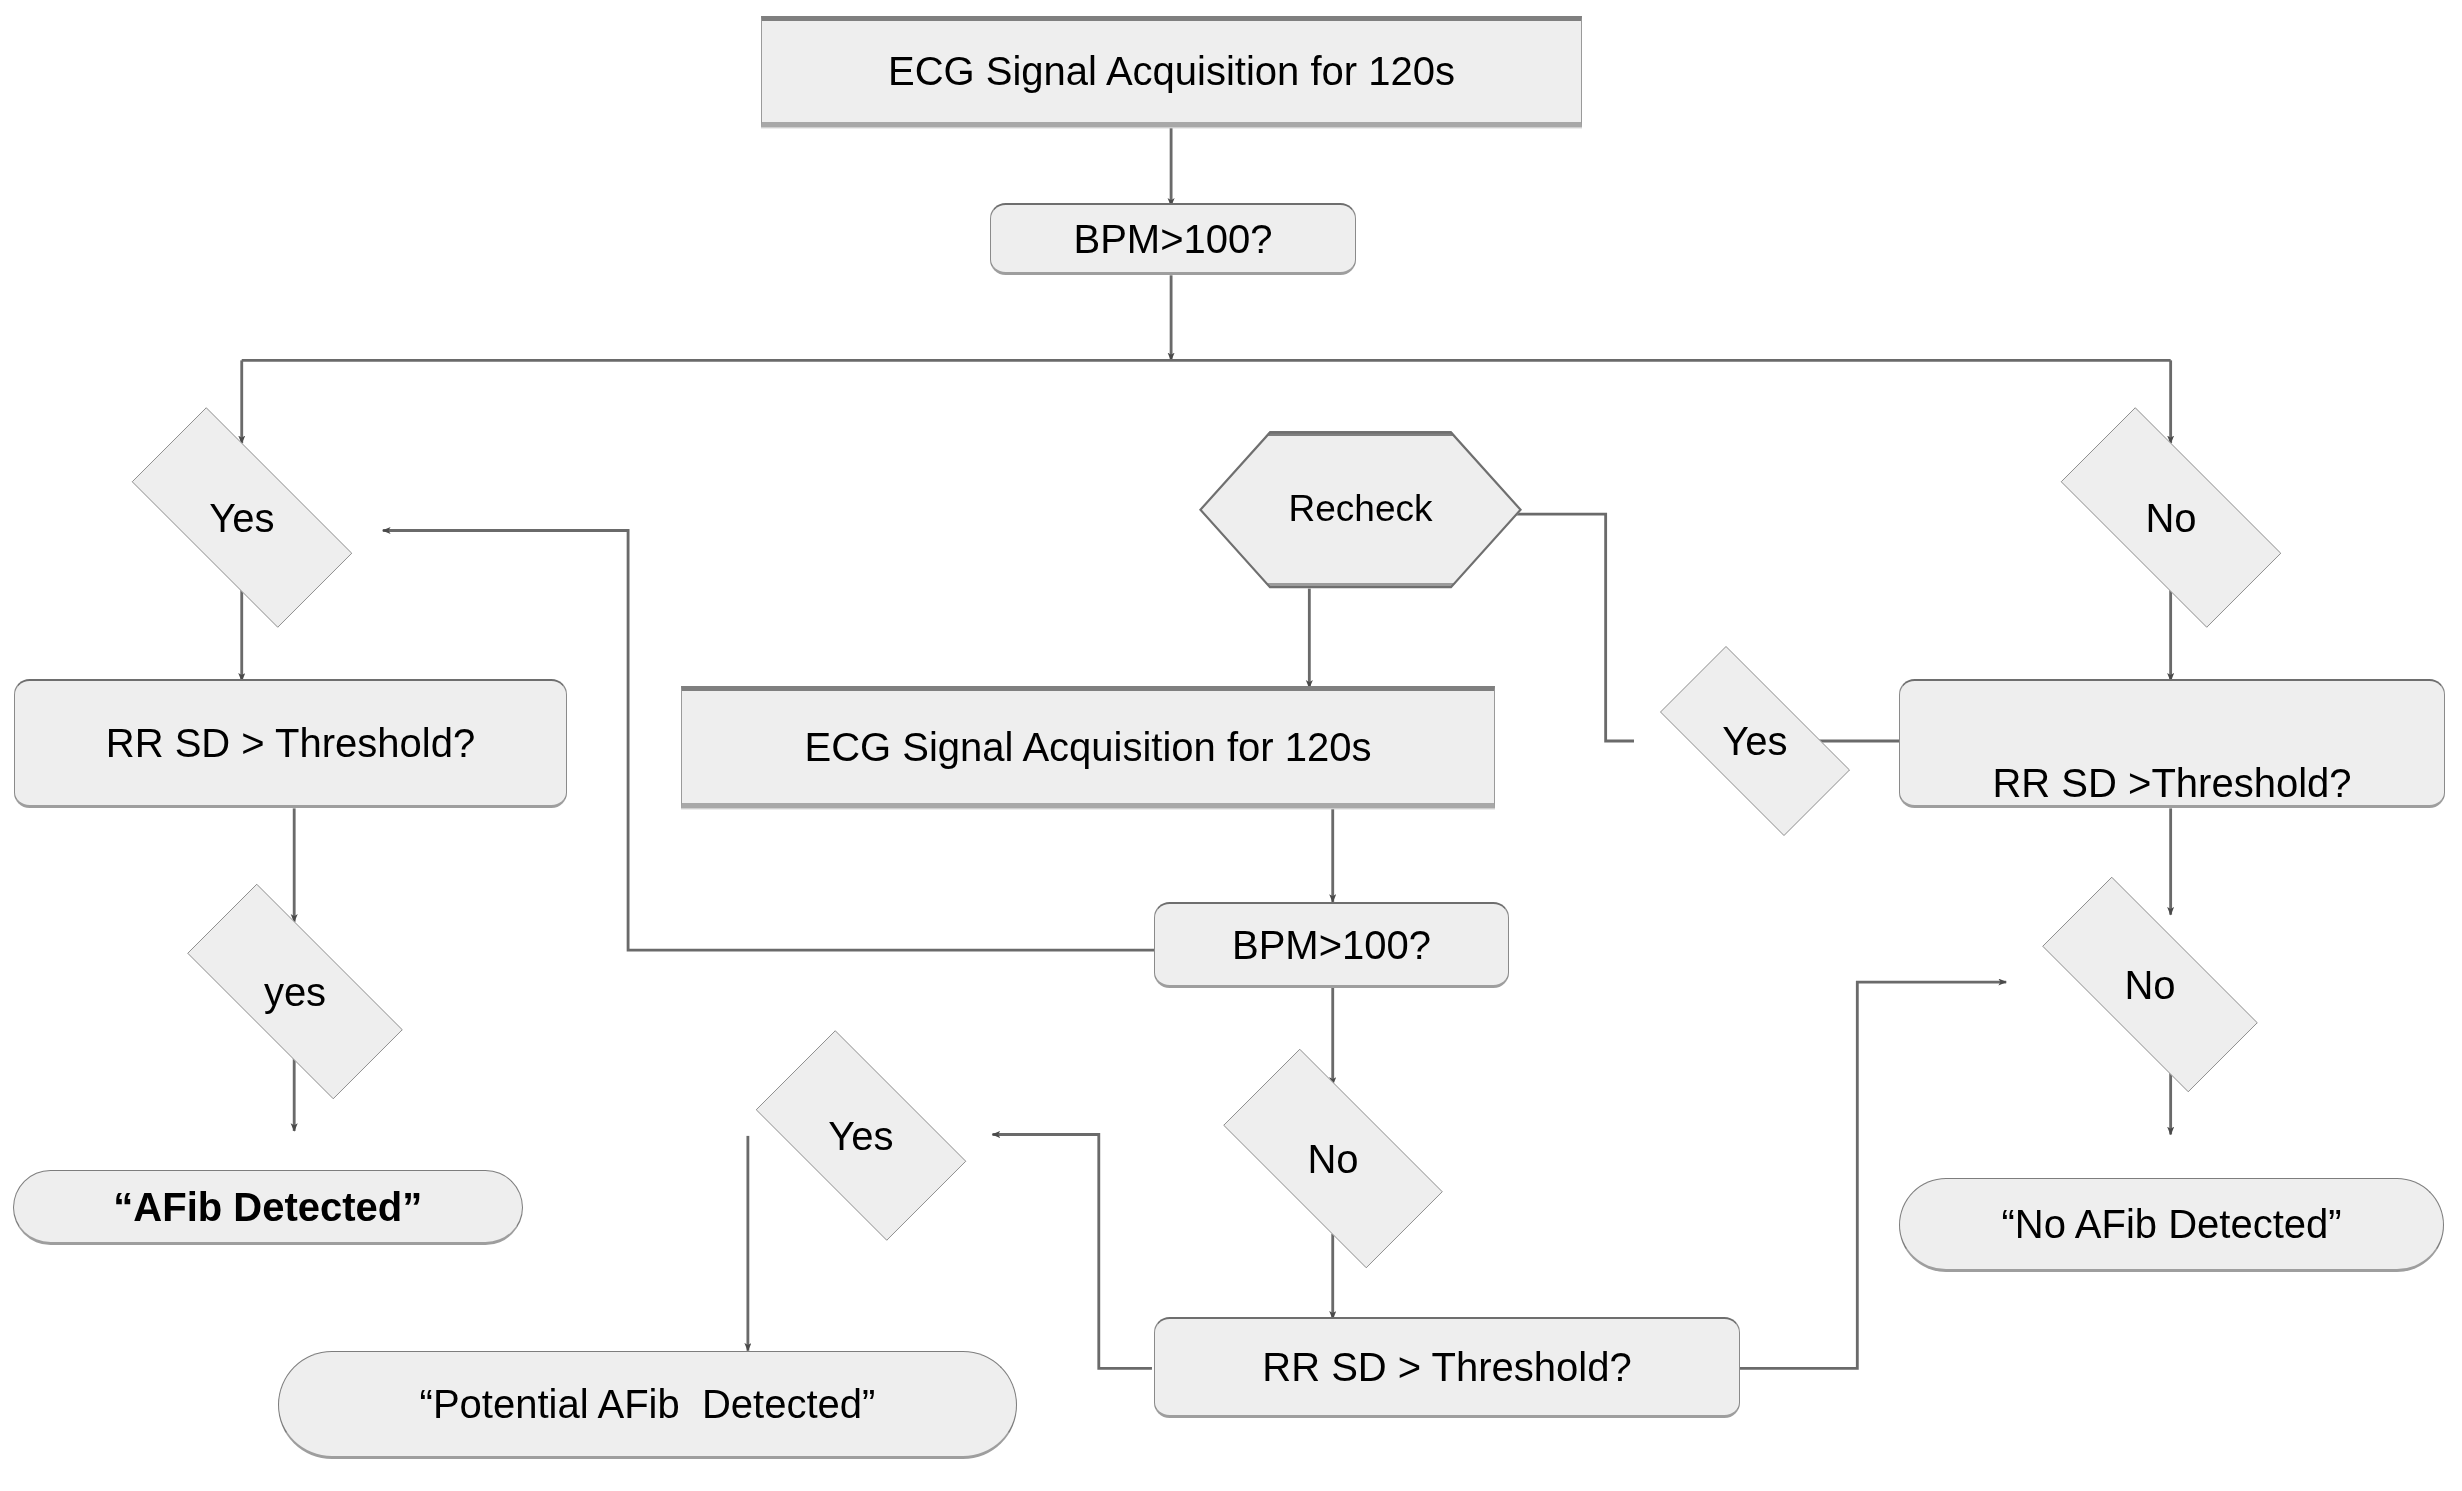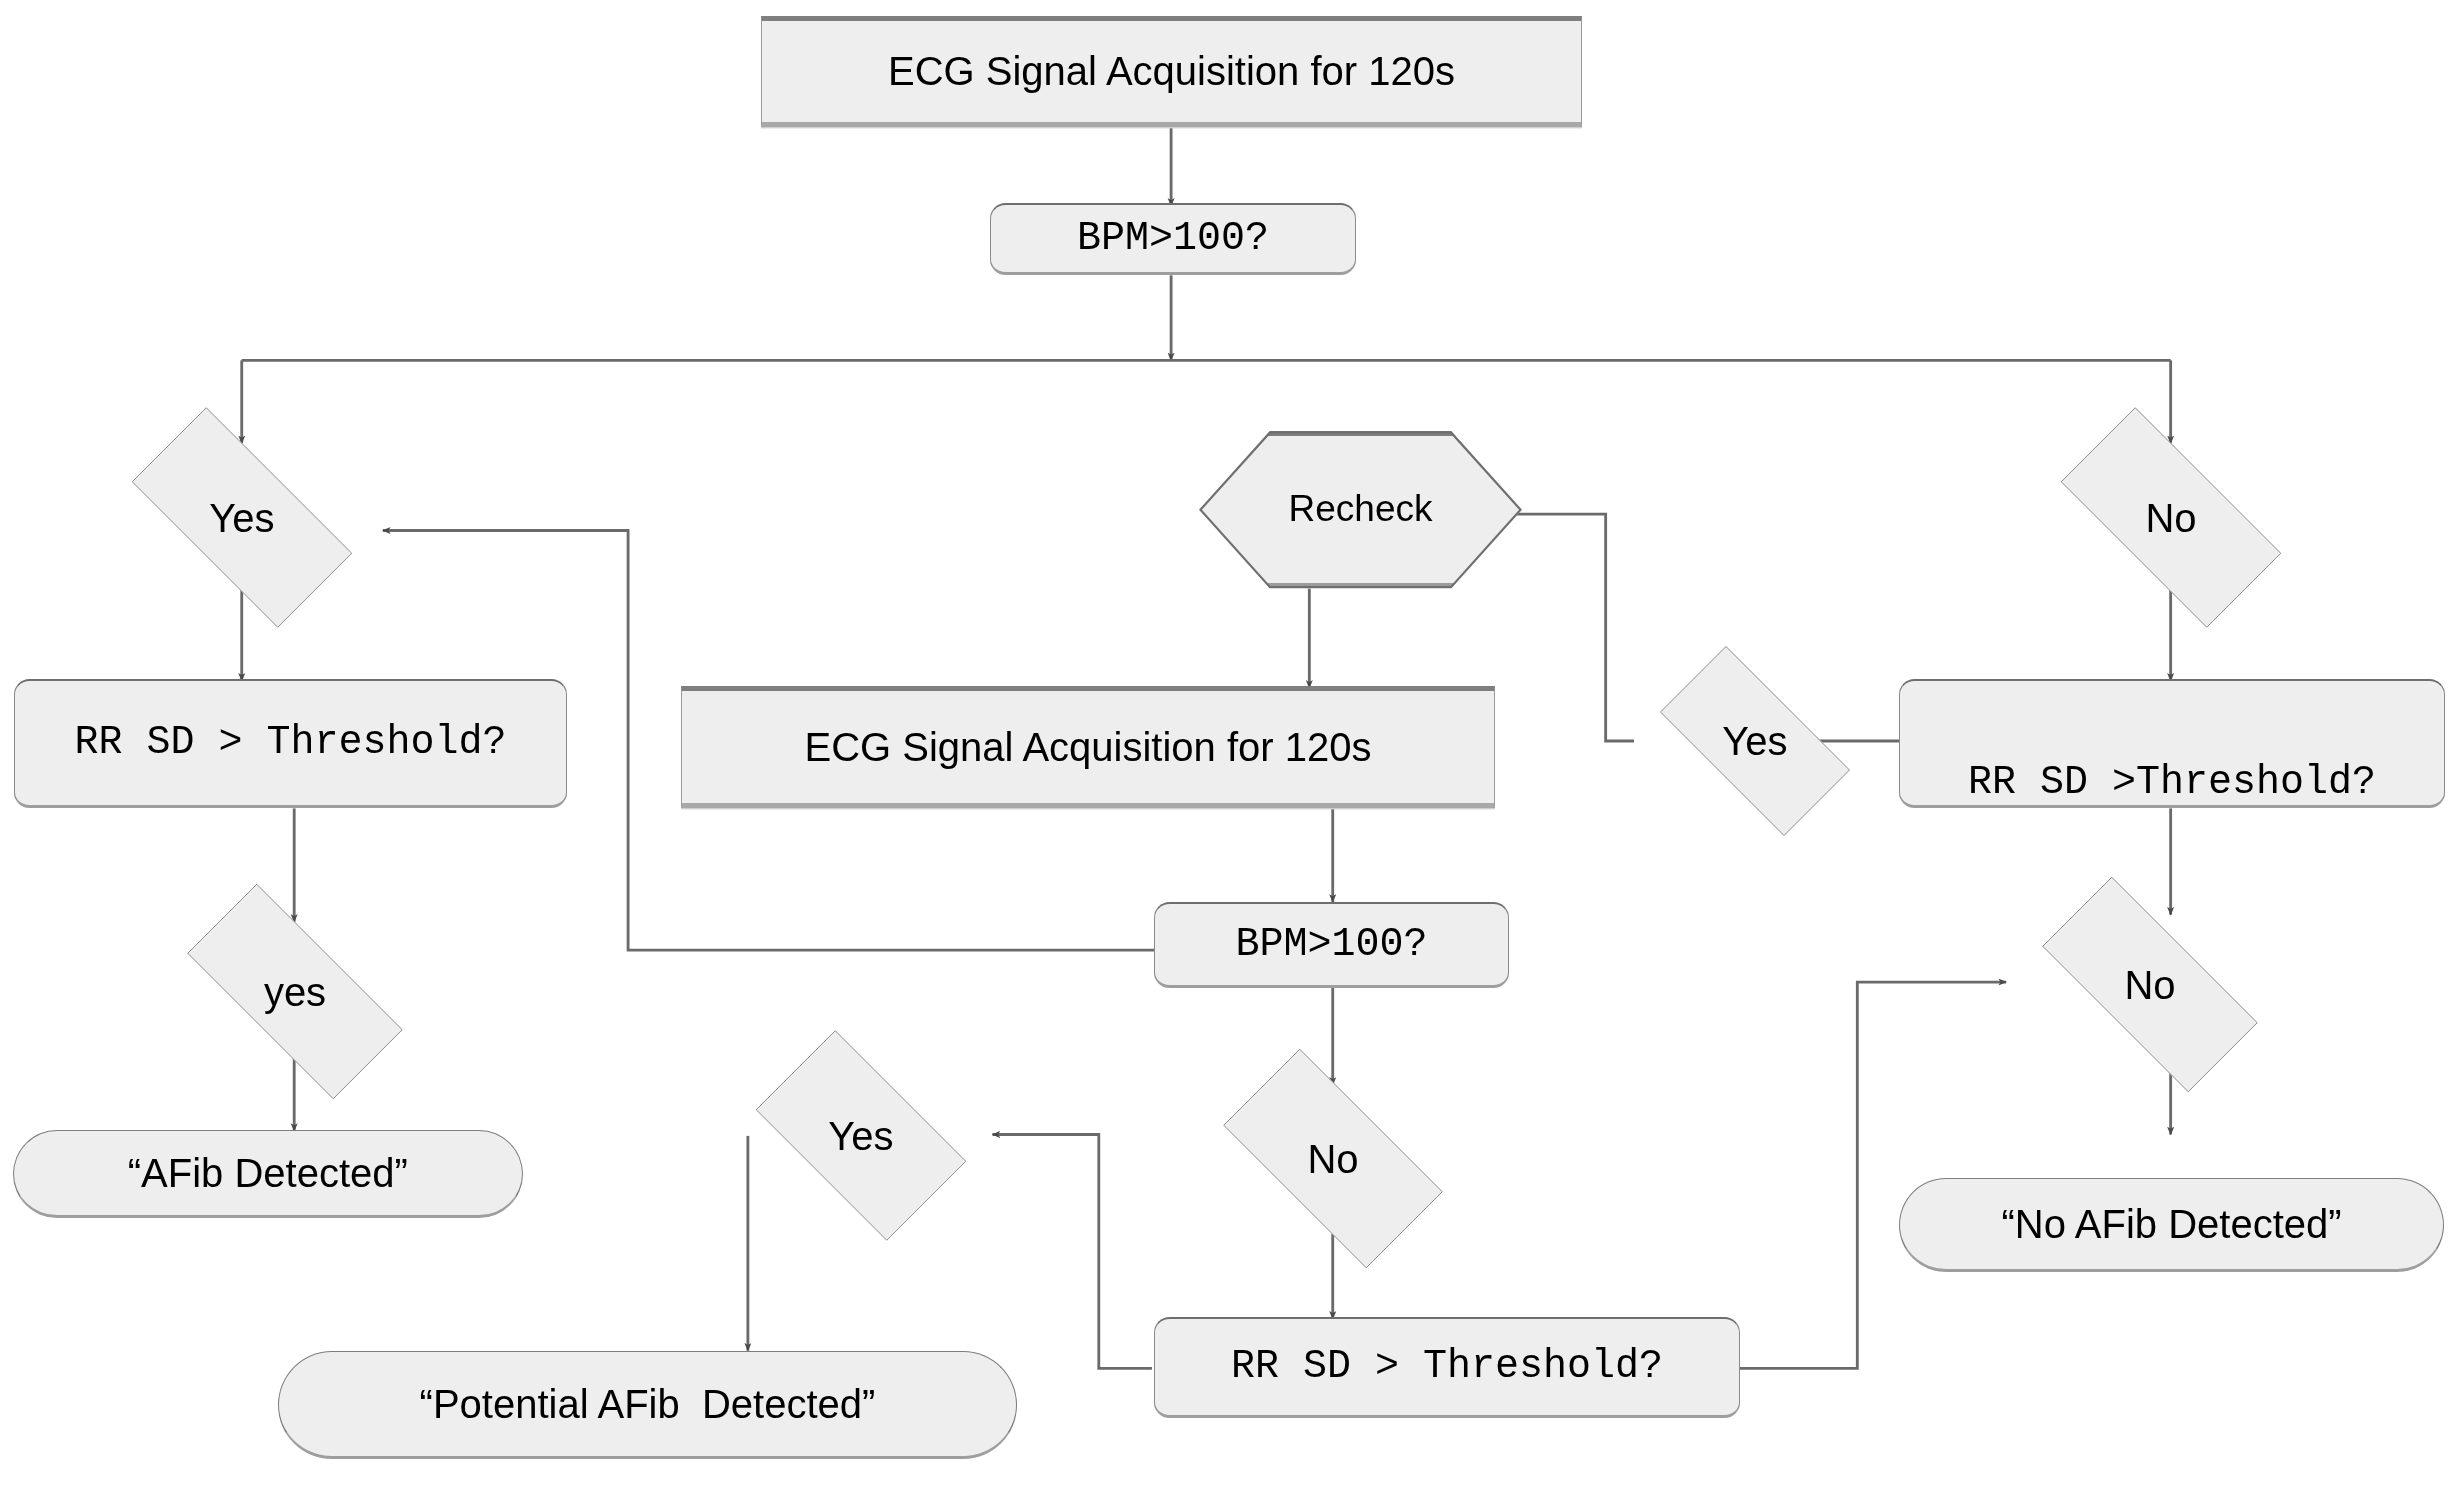--- a/index.html
+++ b/index.html
@@ -45,21 +45,20 @@
     border-bottom: 5px solid #a8a8a8;
     box-shadow: 0 1.4px 0 #cfcfcf;
   }
   
   .shape-round {
     background: #eeeeee;
     border: 1.4px solid #8a8a8a;
     border-bottom: 3.5px solid #9e9e9e;
     border-top: 2.8px solid #6e6e6e;
     border-radius: 15.6px;
-    font-family: Liberation Mono, monospace;
   }
   
   .shape-stadium {
     background: #eeeeee;
     border: 1.4px solid #7d7d7d;
     border-bottom-width: 3.5px;
     border-bottom-color: #9e9e9e;
     border-radius: 708px;
   }
   
@@ -214,21 +213,21 @@
 
   <div class="node shape-round fs-big" style="left:1154px; top:902px; width:355px; height:86px;">
     <span>BPM&gt;100?</span>
   </div>
 
   <div class="node shape-diamond fs-big" style="left:2004px; top:915px; width:292px; height:139px;">
     <div class="diamond-bg"></div>
     <span class="diamond-label">No</span>
   </div>
 
-  <div class="node shape-stadium fs-big" style="left:12.8px; top:1130px; width:510px; height:88px;">
+  <div class="node shape-stadium fs-big" style="left:12.8px; top:1170px; width:510px; height:75px;font-weight:bold;">
     <span>“AFib Detected”</span>
   </div>
 
   <div class="node shape-diamond fs-big" style="left:730px; top:1056px; width:262px; height:159px;">
     <div class="diamond-bg"></div>
     <span class="diamond-label">Yes</span>
   </div>
 
   <div class="node shape-diamond fs-big" style="left:1190px; top:1082px; width:286px; height:153px;">
     <div class="diamond-bg"></div>

